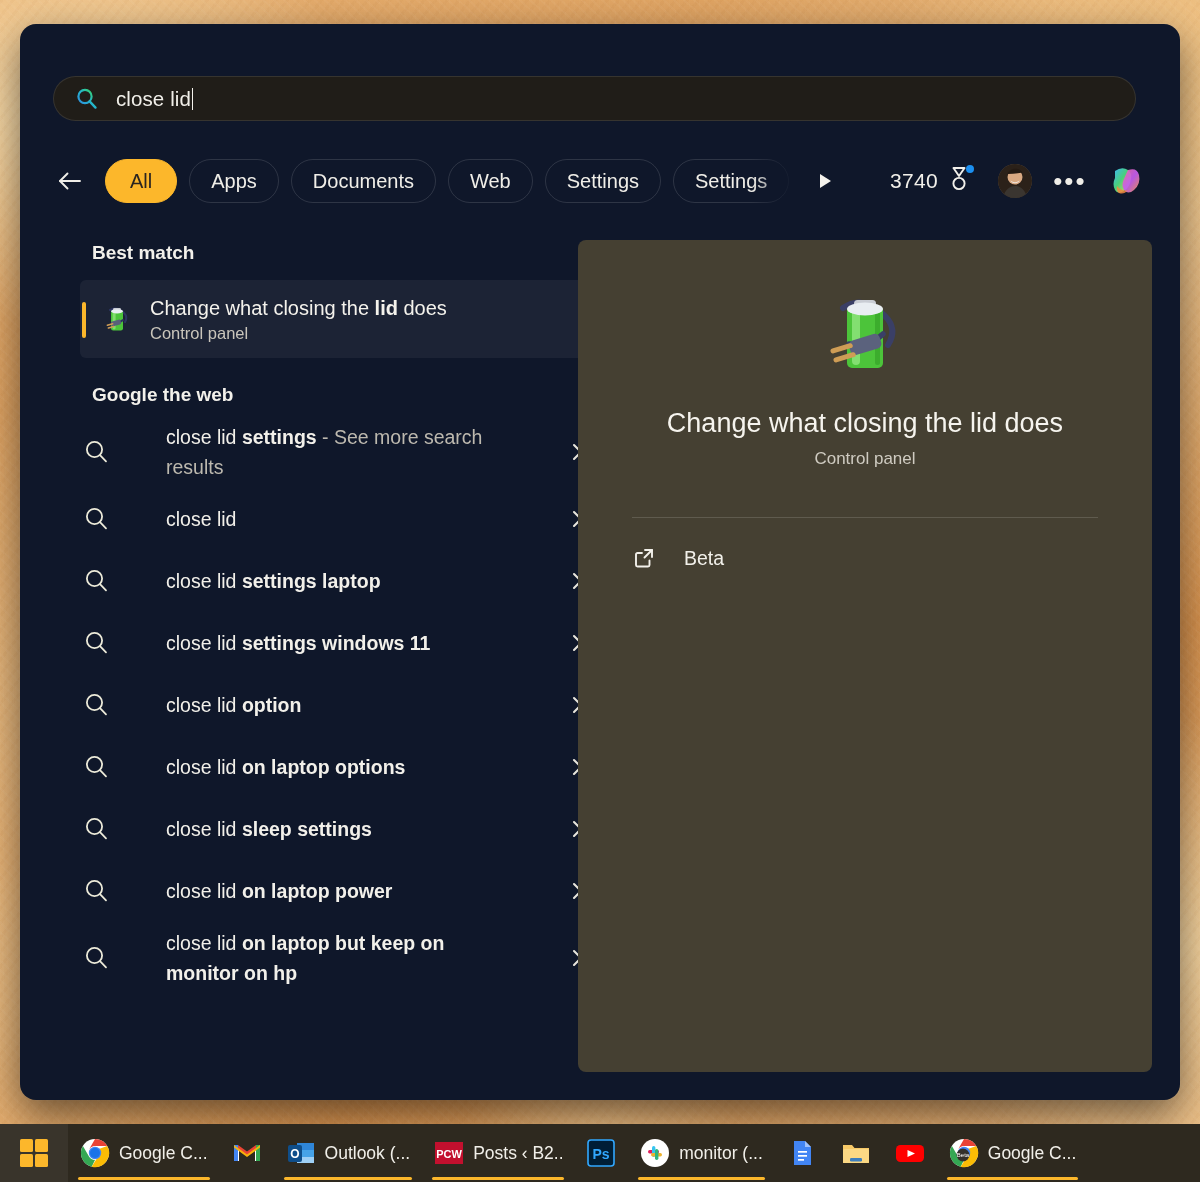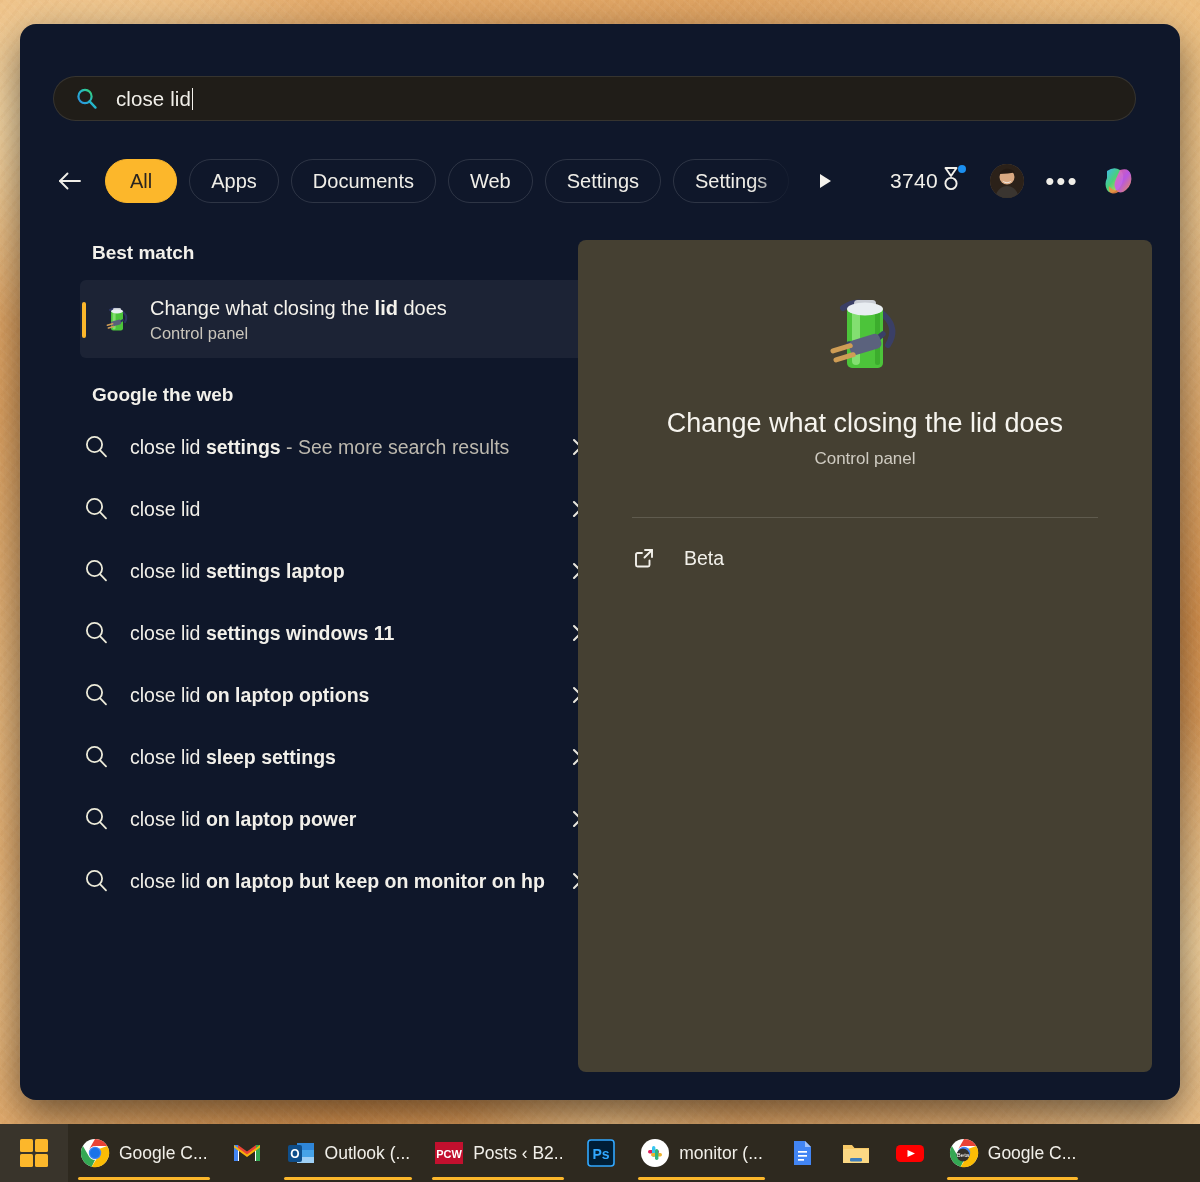--- a/index.html
+++ b/index.html
@@ -135,20 +135,21 @@
   }
   .rewards {
     display: flex;
     align-items: center;
     margin-left: 46px;
     flex: none;
   }
   .rewards .pts {
     color: #f2f0ea;
     font-size: 21px;
+    margin-right: 8px;
     letter-spacing: .3px;
   }
   .avatar {
     width: 34px; height: 34px;
     border-radius: 50%;
     margin-left: 26px;
     flex: none;
     overflow: hidden;
     position: relative;
     background: #6a5a4b;
@@ -207,20 +208,21 @@
   .bm-text .t1 { color: #f4f2ec; font-size: 20px; line-height: 25px; }
   .bm-text .t1 b { font-weight: bold; }
   .bm-text .t2 { color: #c9c5bb; font-size: 16.5px; margin-top: 3px; }
 
   .web-item {
     display: flex;
     align-items: center;
     min-height: 62px;
     padding: 6px 17px 6px 60px;
     margin-right: 17px;
+    gap: 36px;
   }
   .web-item .q-ic { width: 34px; height: 34px; flex: none; margin-right: 16px; }
   .web-item .label {
     flex: 1;
     color: #f2f0ea;
     font-size: 19.5px;
     line-height: 30px;
     padding-right: 14px;
   }
   .web-item .label b { font-weight: bold; }
@@ -462,20 +464,30 @@
           <span class="chev"><svg viewBox="0 0 22 22" width="22" height="22">
               <polyline points="8,4 15,11 8,18" fill="none" stroke="#e8e5dc" stroke-width="2.1" stroke-linecap="round" stroke-linejoin="round"></polyline>
             </svg></span>
         </div>
         <div class="web-item">
           <span class="q-ic"><svg viewBox="0 0 34 34" width="34" height="34">
               <circle cx="14.5" cy="14.5" r="7.6" fill="none" stroke="#ecead9" stroke-width="1.8"></circle>
               <line x1="20" y1="20.2" x2="26" y2="26.4" stroke="#ecead9" stroke-width="1.8" stroke-linecap="round"></line>
             </svg></span>
           <span class="label"><span>close lid </span><b>settings windows 11</b><span class="muted"></span></span>
+          <span class="chev"><svg viewBox="0 0 22 22" width="22" height="22">
+              <polyline points="8,4 15,11 8,18" fill="none" stroke="#e8e5dc" stroke-width="2.1" stroke-linecap="round" stroke-linejoin="round"></polyline>
+            </svg></span>
+        </div>
+        <div class="web-item">
+          <span class="q-ic"><svg viewBox="0 0 34 34" width="34" height="34">
+              <circle cx="14.5" cy="14.5" r="7.6" fill="none" stroke="#ecead9" stroke-width="1.8"></circle>
+              <line x1="20" y1="20.2" x2="26" y2="26.4" stroke="#ecead9" stroke-width="1.8" stroke-linecap="round"></line>
+            </svg></span>
+          <span class="label"><span>close lid </span><b>option</b><span class="muted"></span></span>
           <span class="chev"><svg viewBox="0 0 22 22" width="22" height="22">
               <polyline points="8,4 15,11 8,18" fill="none" stroke="#e8e5dc" stroke-width="2.1" stroke-linecap="round" stroke-linejoin="round"></polyline>
             </svg></span>
         </div>
         <div class="web-item">
           <span class="q-ic"><svg viewBox="0 0 34 34" width="34" height="34">
               <circle cx="14.5" cy="14.5" r="7.6" fill="none" stroke="#ecead9" stroke-width="1.8"></circle>
               <line x1="20" y1="20.2" x2="26" y2="26.4" stroke="#ecead9" stroke-width="1.8" stroke-linecap="round"></line>
             </svg></span>
           <span class="label"><span>close lid </span><b>on laptop options</b><span class="muted"></span></span>

